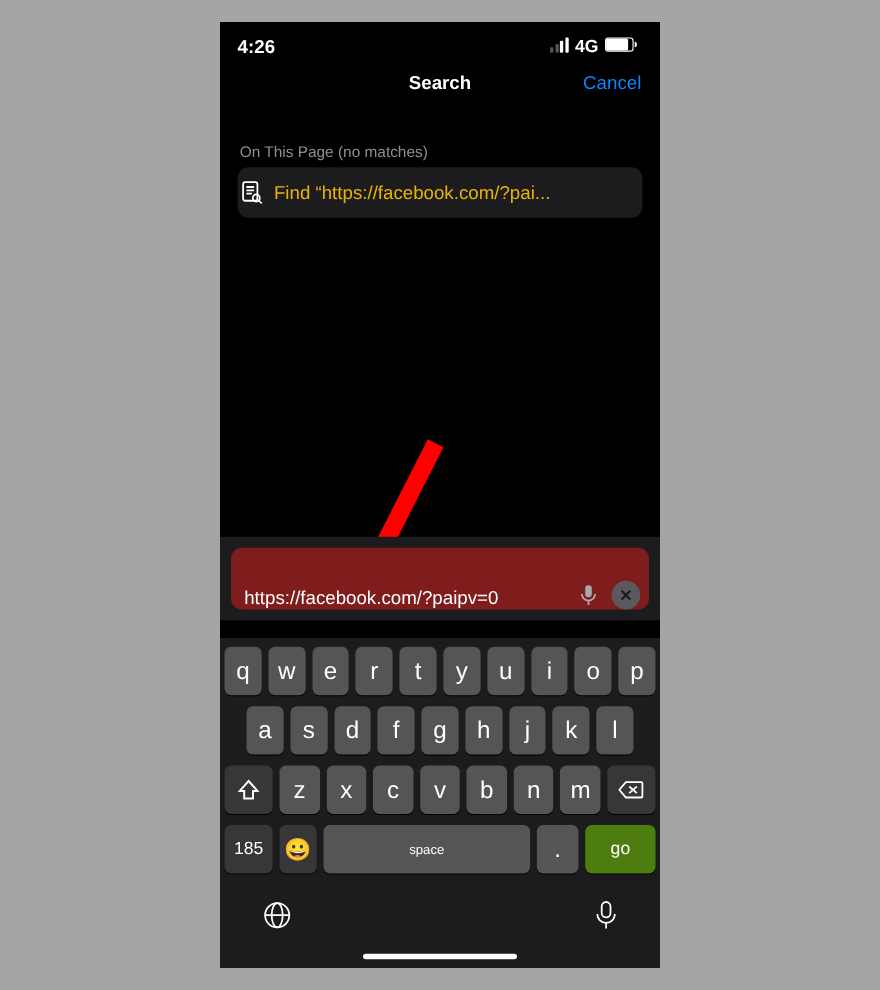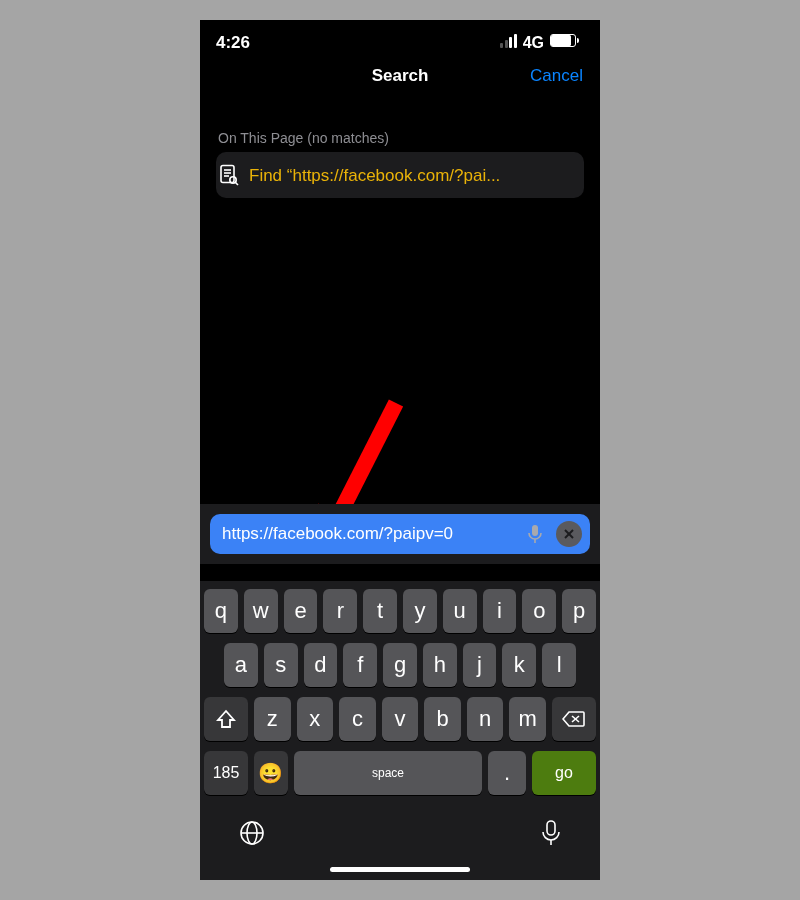--- a/index.html
+++ b/index.html
@@ -23,21 +23,21 @@
   .nav .cancel{position:absolute;right:17px;color:#0a84ff;font-size:17px}
   
   .sec{padding:20px 16px 0 16px}
   .sec-h{font-size:14px;color:#8e8e93;margin-bottom:6px;padding-left:2px}
   .fip{background:#1c1c1e;border-radius:10px;padding:12px 3px;display:flex;align-items:flex-end;gap:10px;font-size:17px;color:#eab308}
   .fip svg{flex:none}
   
   .arrow{position:absolute;left:118px;top:373px;pointer-events:none}
   
   .urlwrap{position:absolute;bottom:316px;left:0;right:0;background:#1c1c1e;padding:10px 10px}
-  .url{background:#3b82f6;border-radius:10px;height:40px;display:flex;align-items:center;padding:0 8px 0 12px;gap:8px}
+  .url{background:#7f1d1d;border-radius:10px;height:56px;display:flex;align-items:flex-end;padding:0 8px 0 12px;gap:8px}
   .url span.txt{flex:1;color:#fff;font-size:17px;white-space:nowrap;overflow:hidden}
   .url .ico{width:26px;height:26px;border-radius:13px;display:flex;align-items:center;justify-content:center}
   .url .clear{background:#5a5a5e}
   
   .kb{position:absolute;bottom:0;left:0;right:0;background:#1c1c1e;padding:8px 4px 0 4px}
   .krow{display:flex;gap:6px;margin-bottom:10px;justify-content:center}
   .key{flex:1;background:#555558;border-radius:6px;height:44px;display:flex;align-items:center;justify-content:center;font-size:22px;color:#fff;box-shadow:0 1px 0 #000}
   .krow.r2{padding:0 20px}
   .fn{background:#373739}
   .key.shift,.key.del{flex:0 0 44px}

